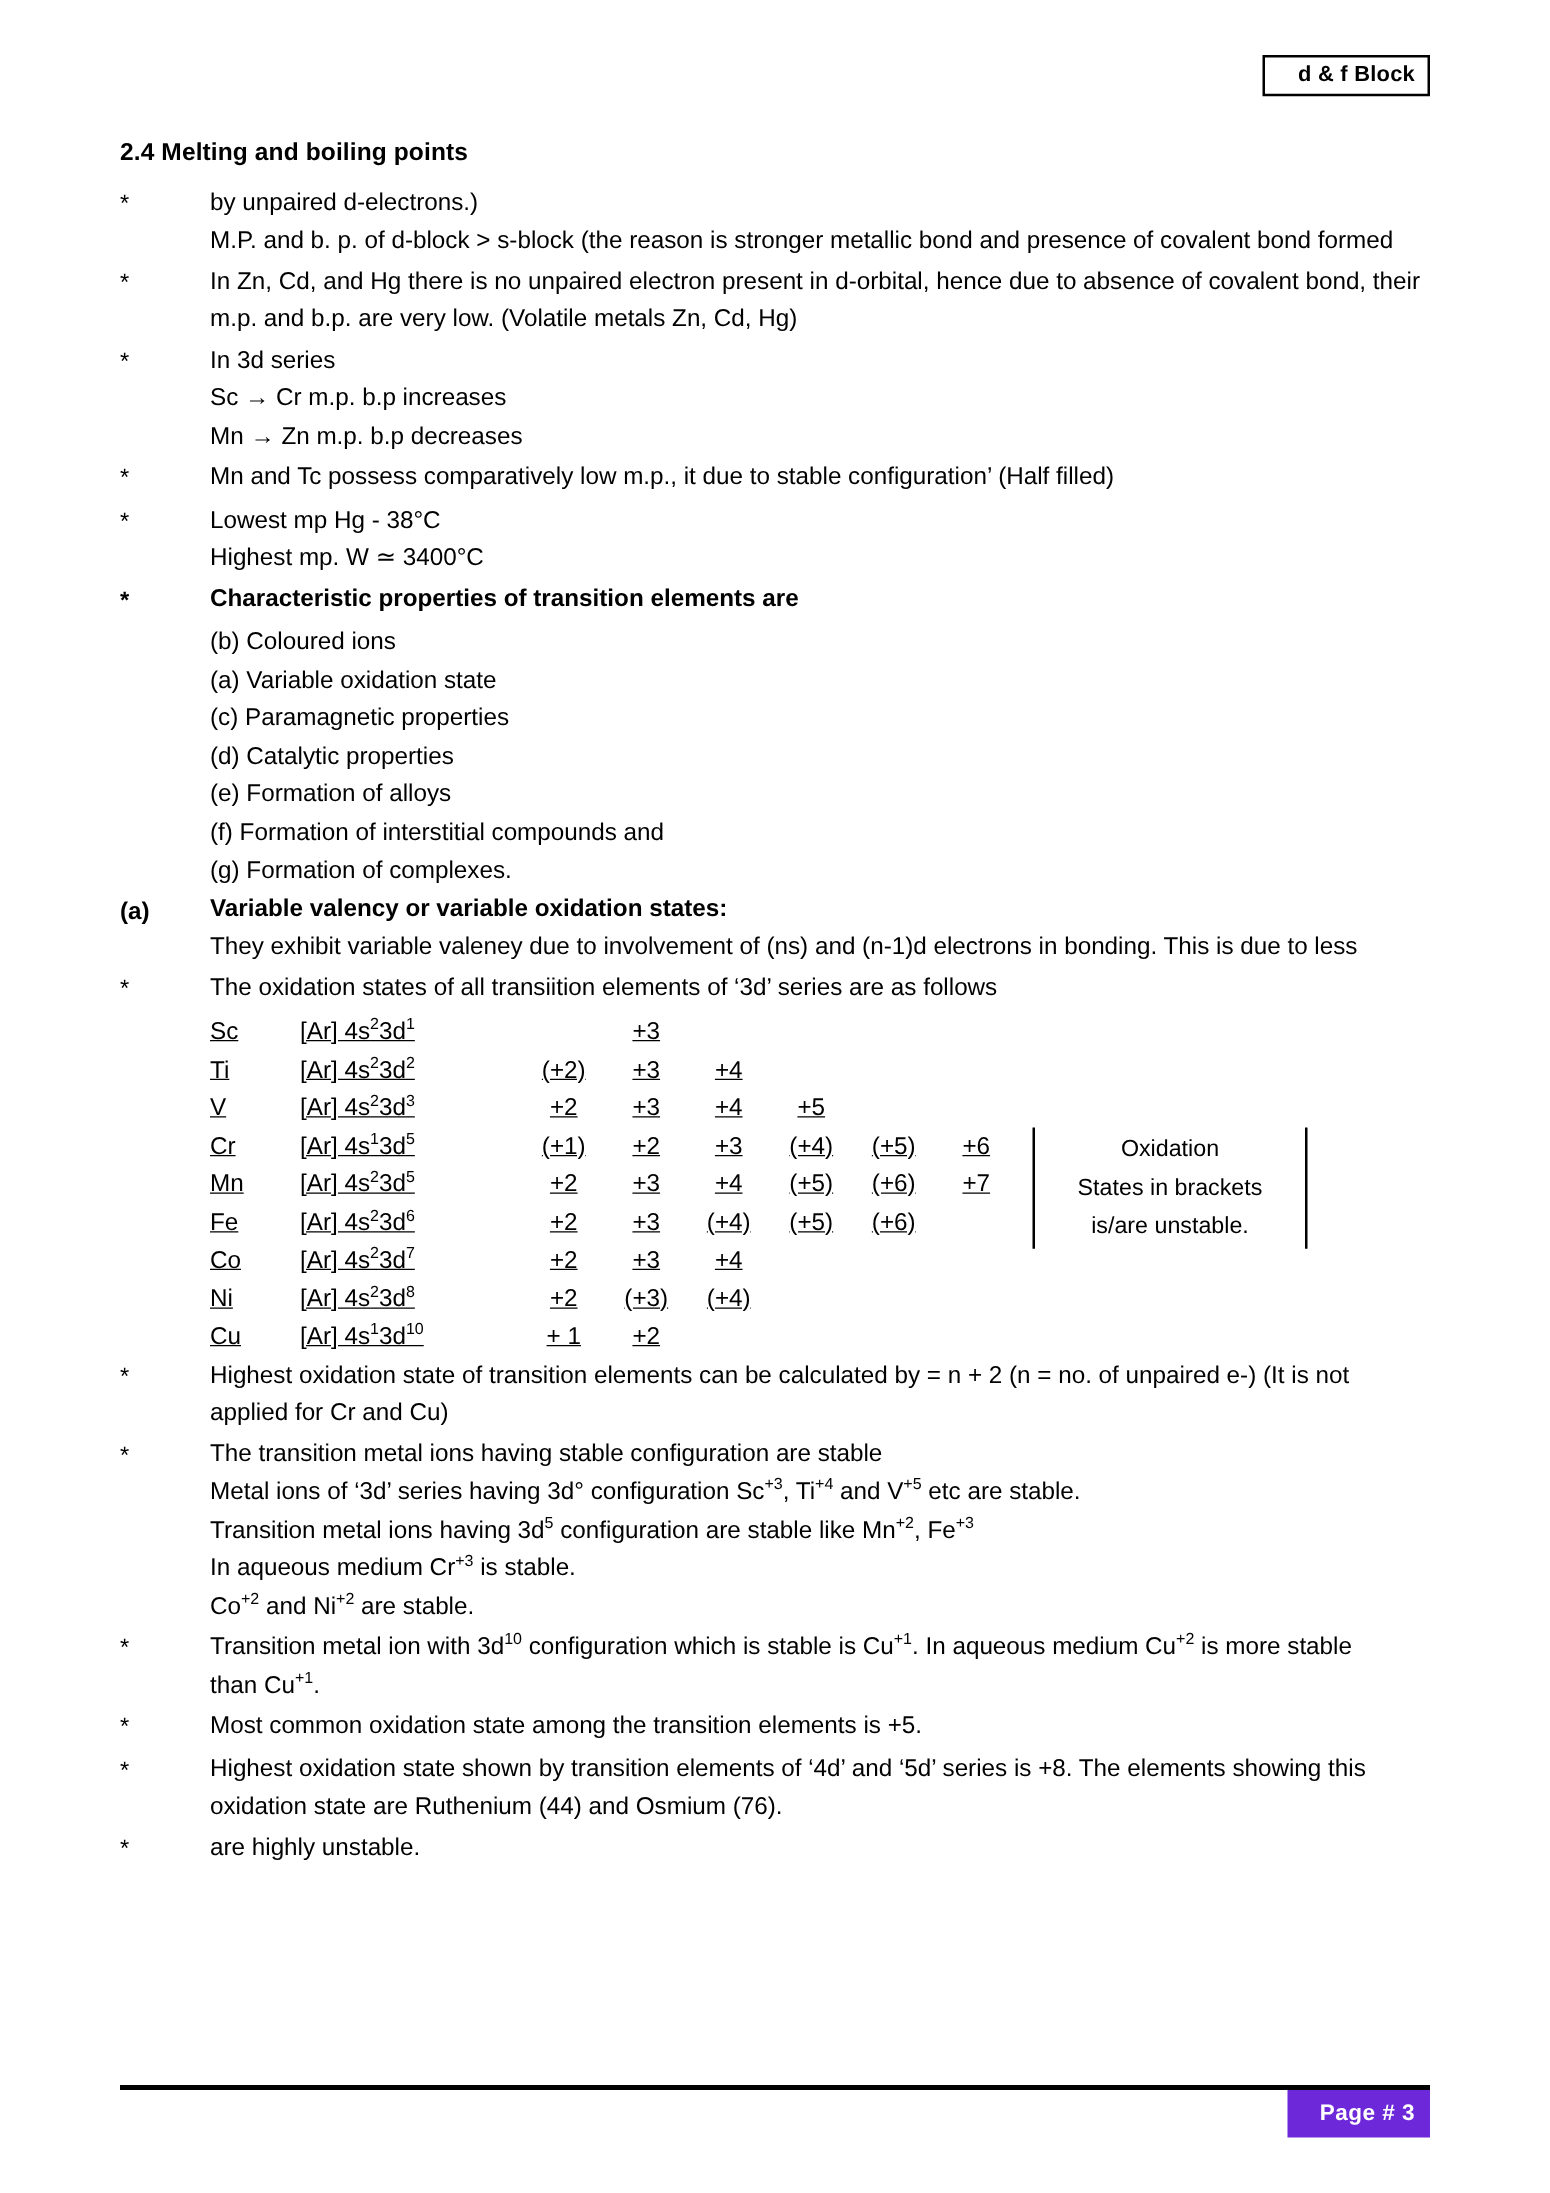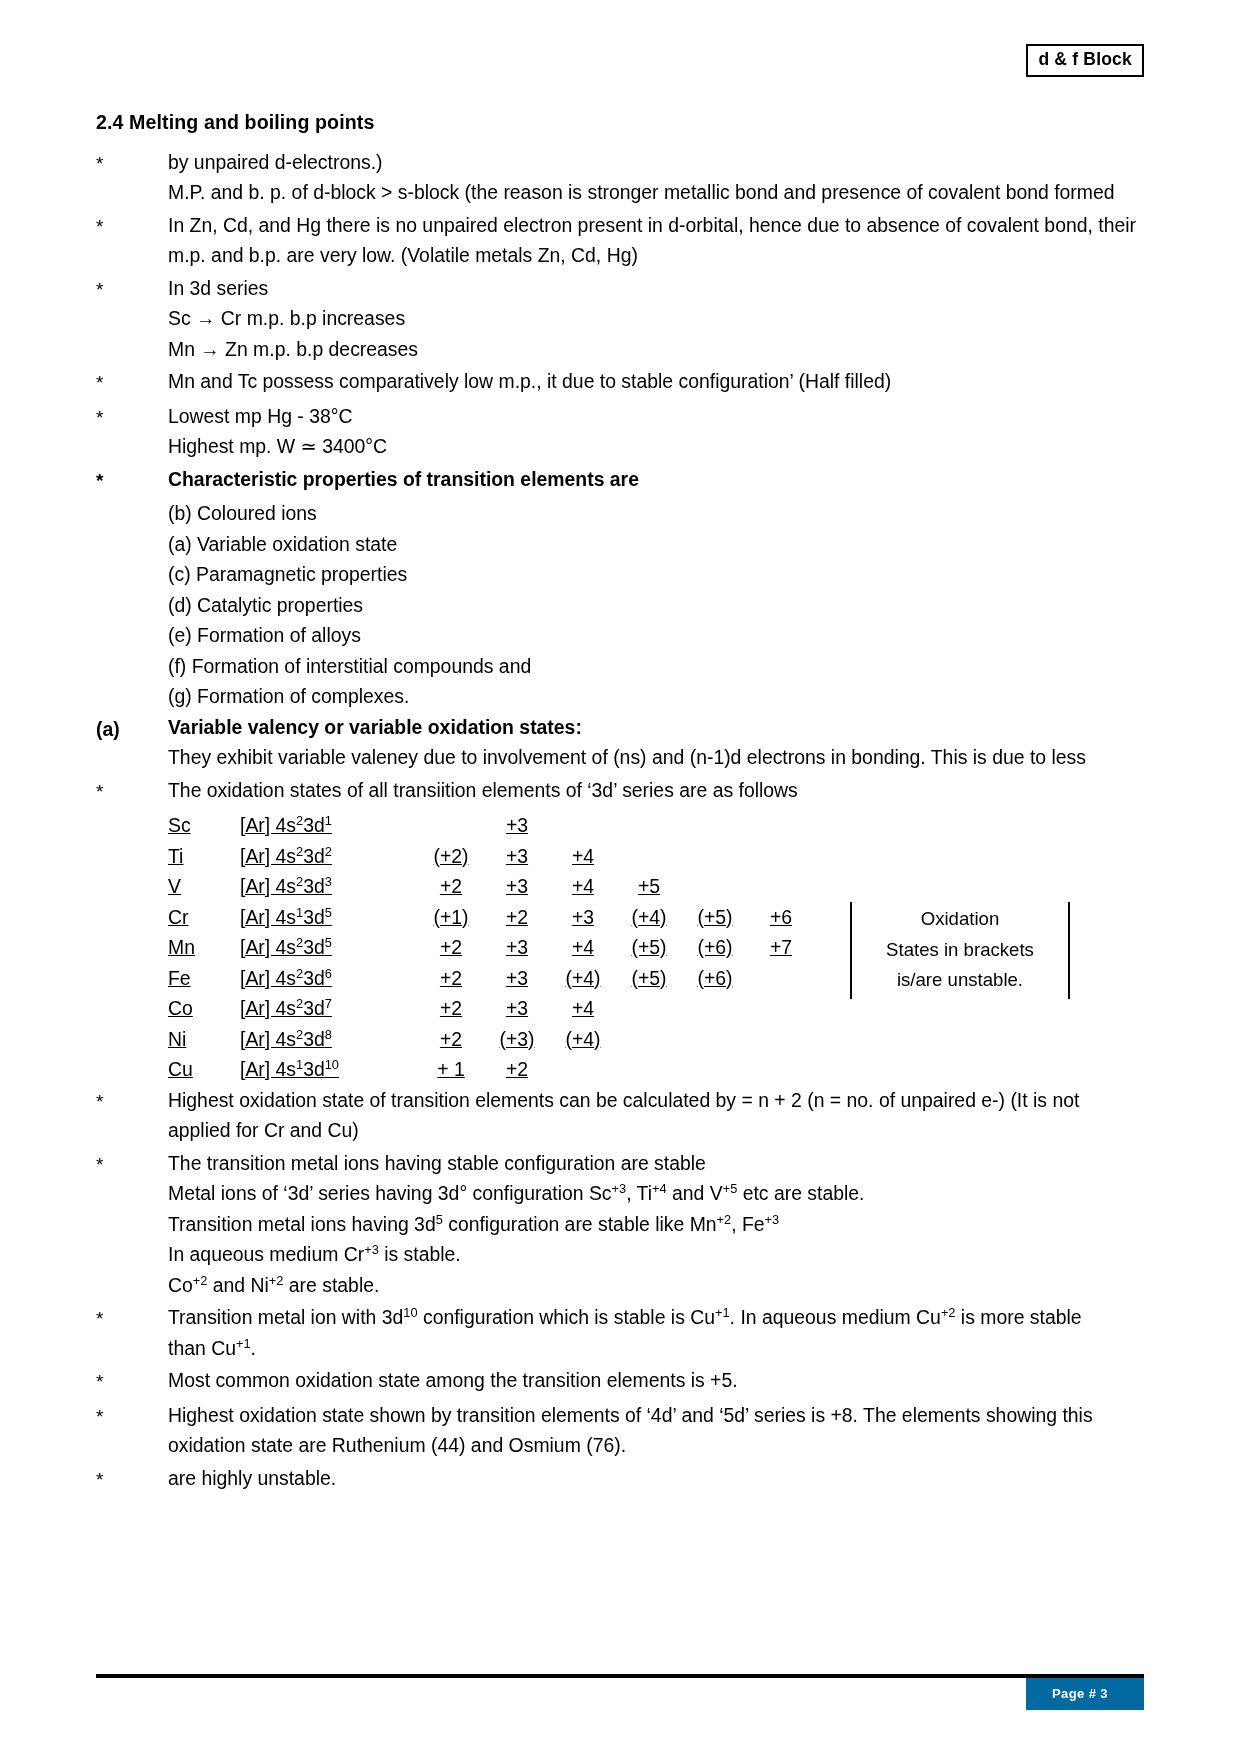--- a/index.html
+++ b/index.html
@@ -25,21 +25,21 @@
 
   
   .header {
     display: flex;
     justify-content: flex-end;
     align-items: flex-start;
     height: 46px;
   }
   .header-badge {
     border: 2px solid #000;
-    padding: 5px 10px 6px 10px;
+    padding: 5px 10px 6px 26px;
     font-size: 17.5px;
     font-weight: bold;
     line-height: 1;
     letter-spacing: 0.2px;
     white-space: nowrap;
   }
 
   
   .content {
     margin-top: 17px;
@@ -106,21 +106,21 @@
     white-space: nowrap;
   }
   .ox-sym { width: 72px; }
   .ox-cfg { width: 178px; }
   .ox-val {
     width: 66px;
     text-align: center;
   }
   .ox-note {
     position: absolute;
-    left: 682px;
+    left: 658px;
     top: 92px;
     width: 196px;
     text-align: center;
     font-size: 18.6px;
     line-height: 30.5px;
     border-left: 2px solid #000;
     border-right: 2px solid #000;
     padding: 2px 10px 3px 10px;
   }
 
@@ -133,25 +133,25 @@
   }
   .footer-rule {
     border-top: 4px solid #000;
     margin-bottom: 0;
   }
   .footer-bar {
     display: flex;
     justify-content: flex-end;
   }
   .footer-tab {
-    background: #0369a1;
+    background: #6d28d9;
     color: #fff;
     font-weight: bold;
-    font-size: 13px;
-    padding: 8px 36px 9px 26px;
+    font-size: 18px;
+    padding: 8px 12px 9px 26px;
     letter-spacing: 0.4px;
     white-space: nowrap;
   }
 </style>
 </head>
 <body>
 
 <div class="page">
 
   <div class="header">

